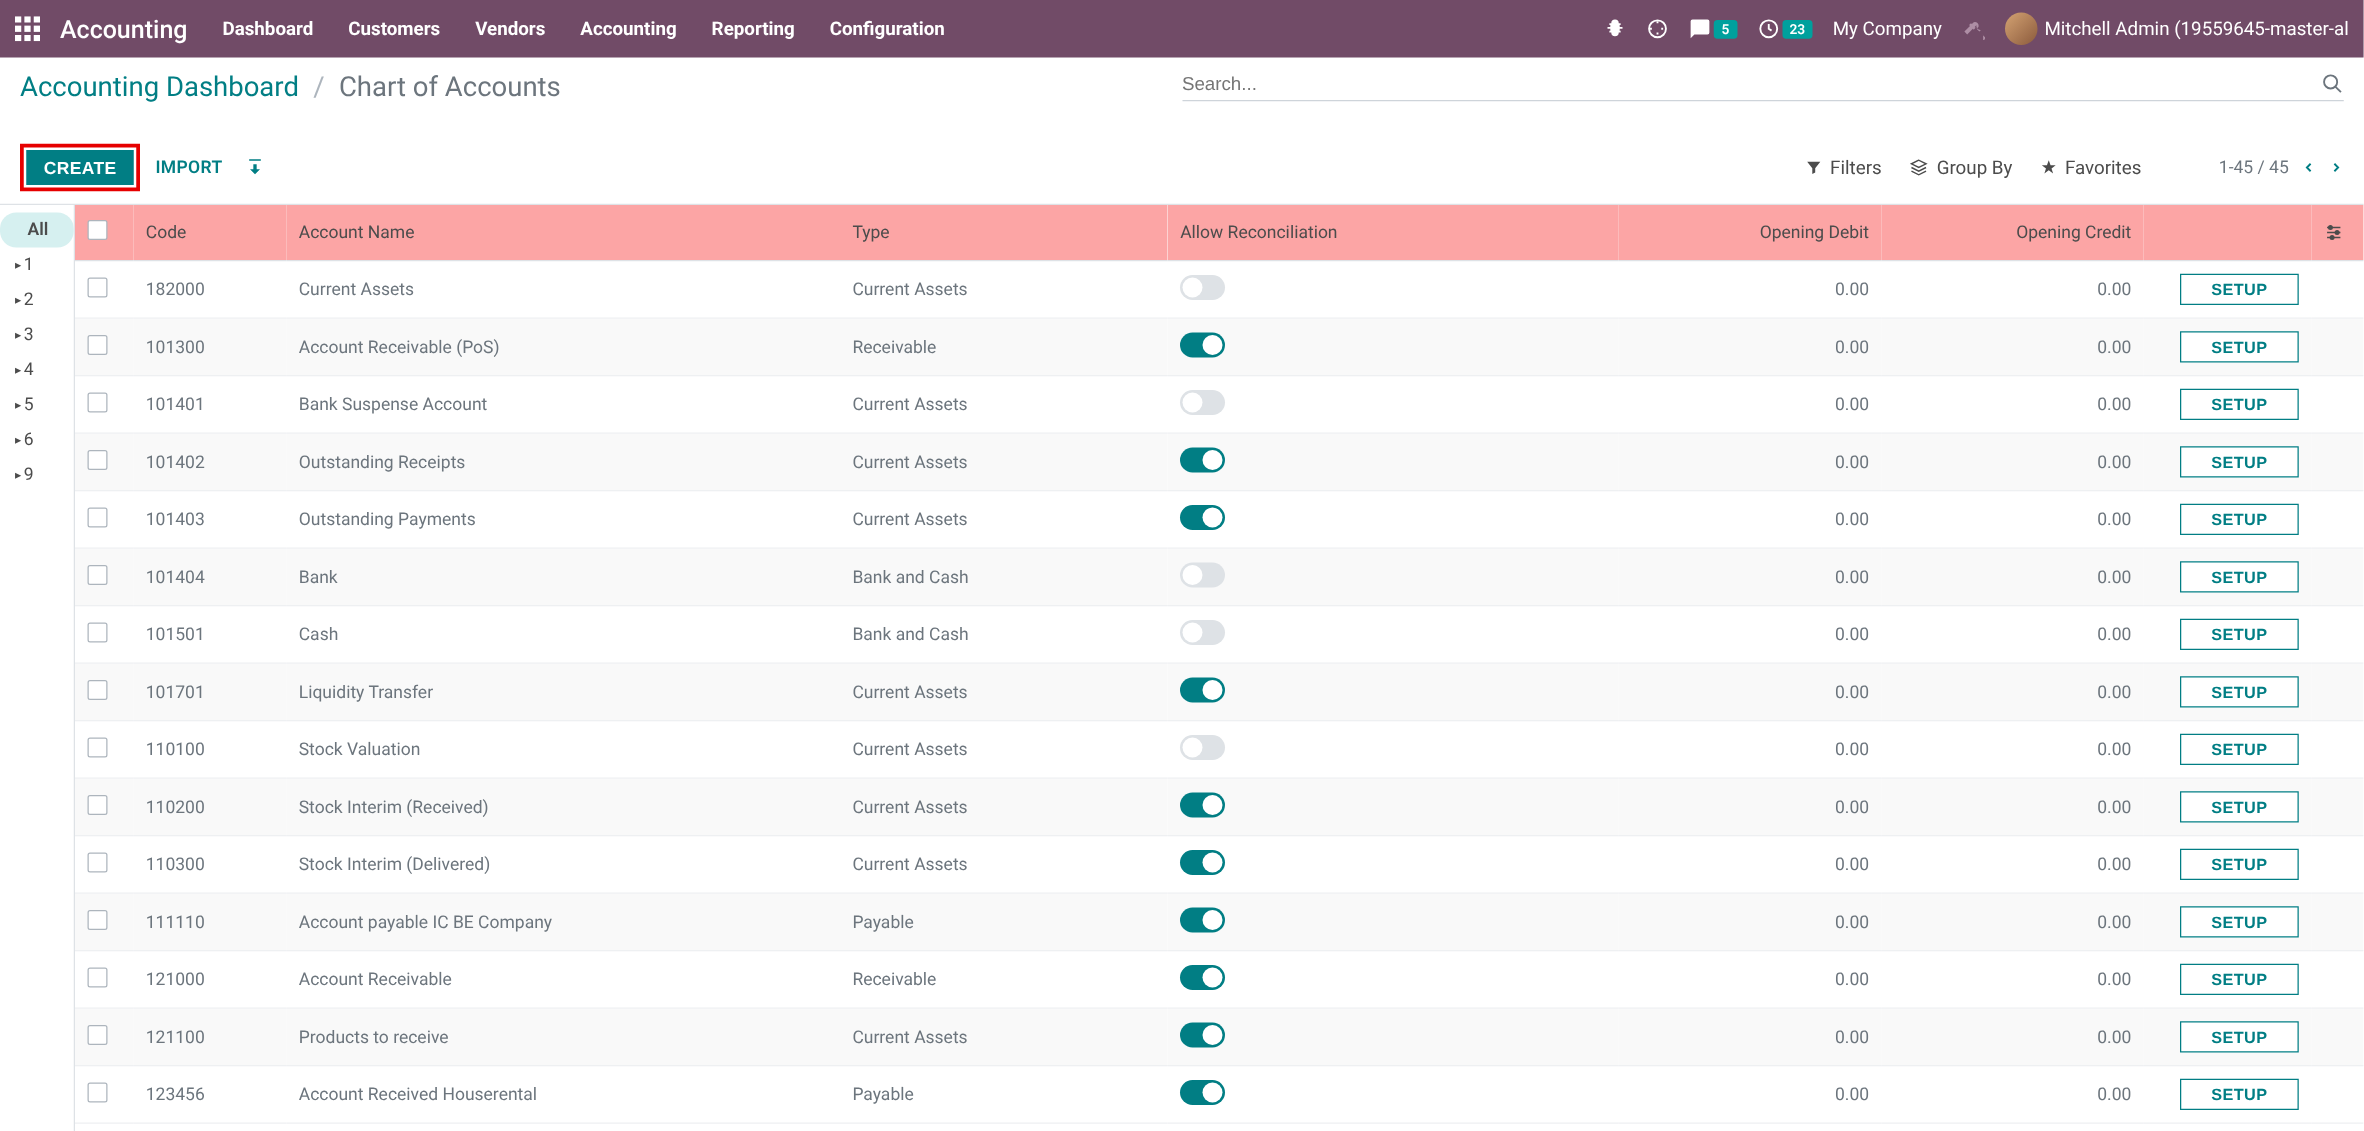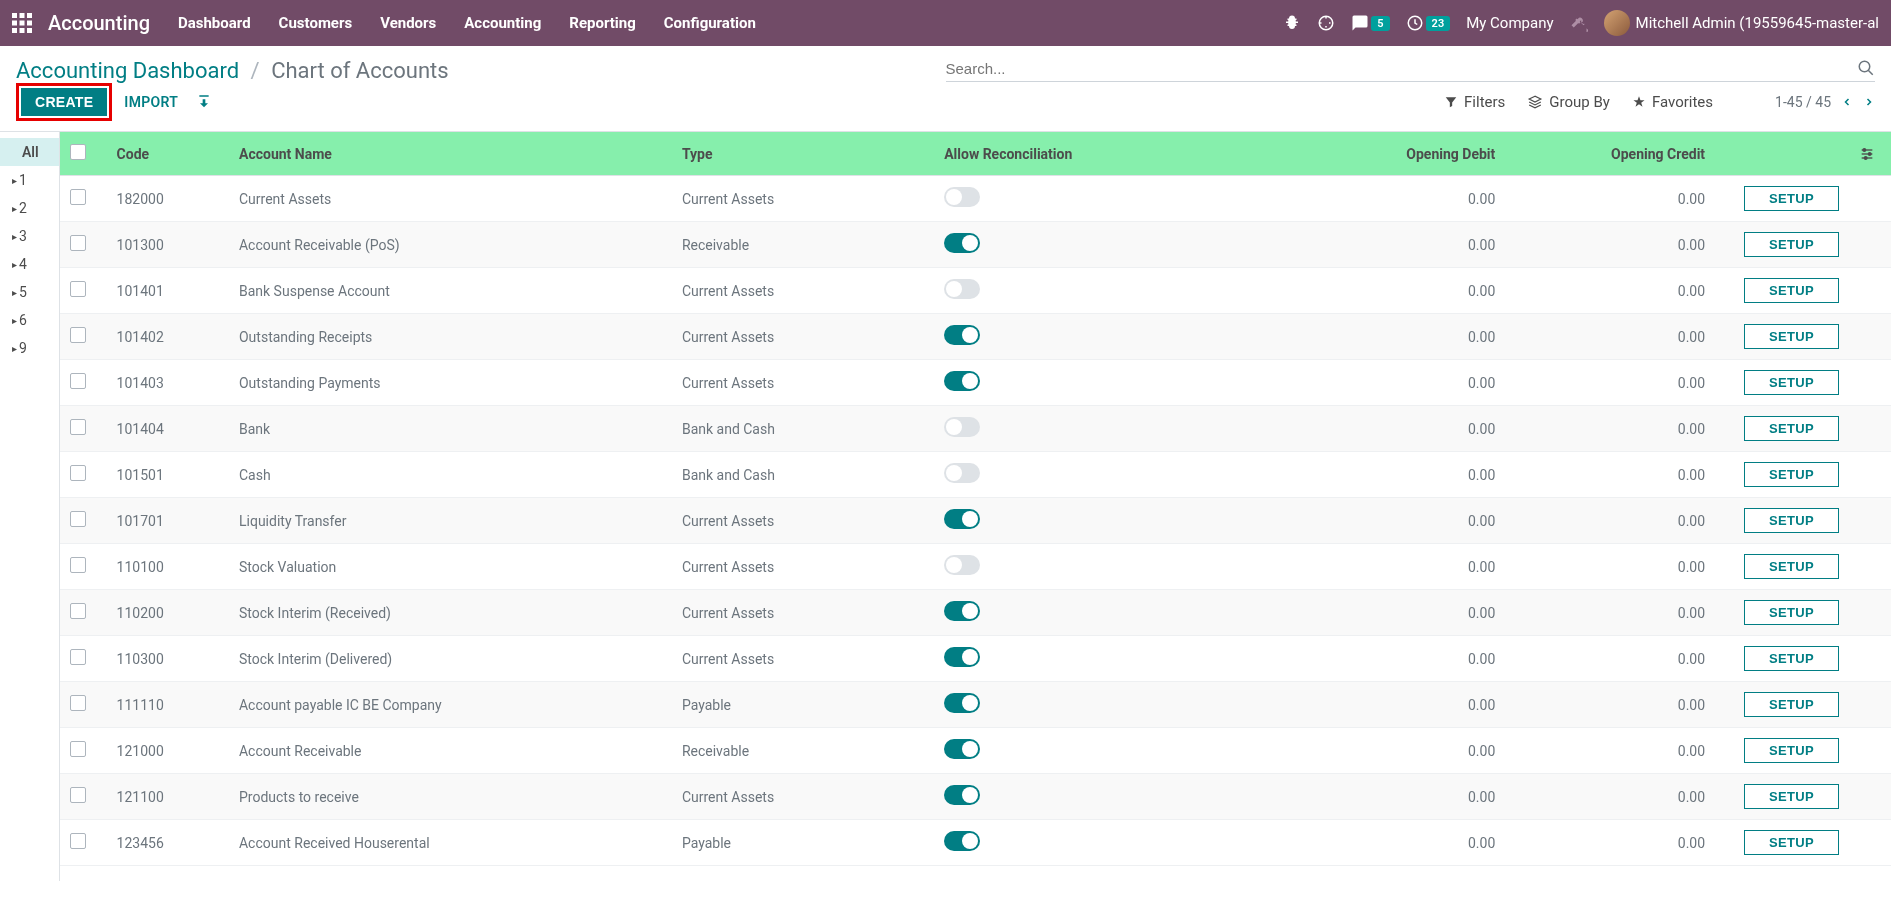--- a/index.html
+++ b/index.html
@@ -12,21 +12,21 @@
 .topbar .menu { display: flex; gap: 28px; flex: 1; font-weight: bold; }
 .topbar .menu a { color: #fff; text-decoration: none; font-size: 15px; cursor: pointer; }
 .topbar .right { display: flex; align-items: center; gap: 16px; }
 .topbar .right .icon-btn { cursor: pointer; position: relative; display:flex; align-items:center; }
 .topbar .badge { background: #00A09D; color: #fff; font-size: 11px; font-weight: 600; padding: 1px 6px; border-radius: 3px; margin-left: 2px; }
 .topbar .avatar { width: 26px; height: 26px; border-radius: 50%; background: linear-gradient(135deg,#d4a373,#8b5a3c); display:inline-block; margin-right:6px; }
 .topbar .user { display:flex; align-items:center; font-size:15px; cursor:pointer; white-space:nowrap; }
 
 
 .control-panel { border-bottom: 1px solid #dee2e6; padding: 12px 16px 10px 16px; }
-.cp-row1 { display:flex; align-items:center; justify-content:space-between; margin-bottom: 0; }
+.cp-row1 { display:flex; align-items:flex-start; justify-content:space-between; margin-bottom: 32px; }
 .breadcrumb { font-size: 22px; color: #6c757d; }
 .breadcrumb a { color: #017E84; text-decoration: none; cursor:pointer; }
 .breadcrumb .sep { color: #adb5bd; margin: 0 6px; }
 .search-box { flex: 0 0 50%; display:flex; align-items:center; border-bottom: 1px solid #ced4da; padding-bottom:4px; margin-left:auto; }
 .search-box input { flex:1; border:none; outline:none; font-size:15px; color:#6c757d; background:transparent; }
 .search-box .search-icon { cursor:pointer; color:#6c757d; }
 
 .cp-row2 { display:flex; align-items:center; }
 .btn-create { background:#017E84; color:#fff; border:none; padding:6px 14px; font-weight:600; font-size:14px; cursor:pointer; letter-spacing:0.3px; }
 .red-box { border: 3px solid #e60000; padding: 2px; display:inline-block; margin-right: 8px; }
@@ -36,26 +36,26 @@
 .search-filters { margin-left:auto; display:flex; align-items:center; gap:22px; }
 .filter-btn { display:flex; align-items:center; gap:6px; color:#4c4c4c; cursor:pointer; font-size:15px; }
 .pager { display:flex; align-items:center; gap:10px; margin-left: 40px; justify-content: space-between; }
 .pager-text { color:#6c757d; }
 .pager-arrow { cursor:pointer; font-size:18px; color:#017E84; font-weight:bold; }
 
 
 .main { display:flex; height: calc(905px - 46px - 110px); }
 .sidebar { width:60px; border-right:1px solid #dee2e6; padding-top:6px; }
 .sidebar .item { padding:6px 12px; cursor:pointer; color:#4c4c4c; display:flex; align-items:center; gap:2px; }
-.sidebar .item.active { background:#d6f0f0; font-weight:600; padding-left:22px; }
+.sidebar .item.active { background:#d6f0f0; font-weight:600; padding-left:22px;border-radius:13px; }
 .sidebar .caret { font-size:10px; }
 
 .table-wrap { flex:1; overflow:auto; }
 table { width:100%; border-collapse:collapse; }
-thead th { text-align:left; padding:12px 10px; font-weight:700; color:#4c4c4c; border-bottom:1px solid #dee2e6; background:#86efac; position:sticky; top:0; }
+thead th { text-align:left; padding:12px 10px; font-weight:400; color:#4c4c4c; border-bottom:1px solid #dee2e6; background:#fca5a5; position:sticky; top:0; }
 thead th.right { text-align:right; }
 tbody tr { border-bottom:1px solid #eef0f2; }
 tbody tr.odd { background:#f9f9f9; }
 tbody td { padding:10px 10px; color:#6c757d; vertical-align:middle; }
 tbody td.right { text-align:right; }
 
 .checkbox { width:16px; height:16px; border:1px solid #adb5bd; border-radius:2px; display:inline-block; cursor:pointer; background:#fff; }
 
 .toggle { width:36px; height:20px; border-radius:10px; position:relative; cursor:pointer; display:inline-block; }
 .toggle.off { background:#dee2e6; }

